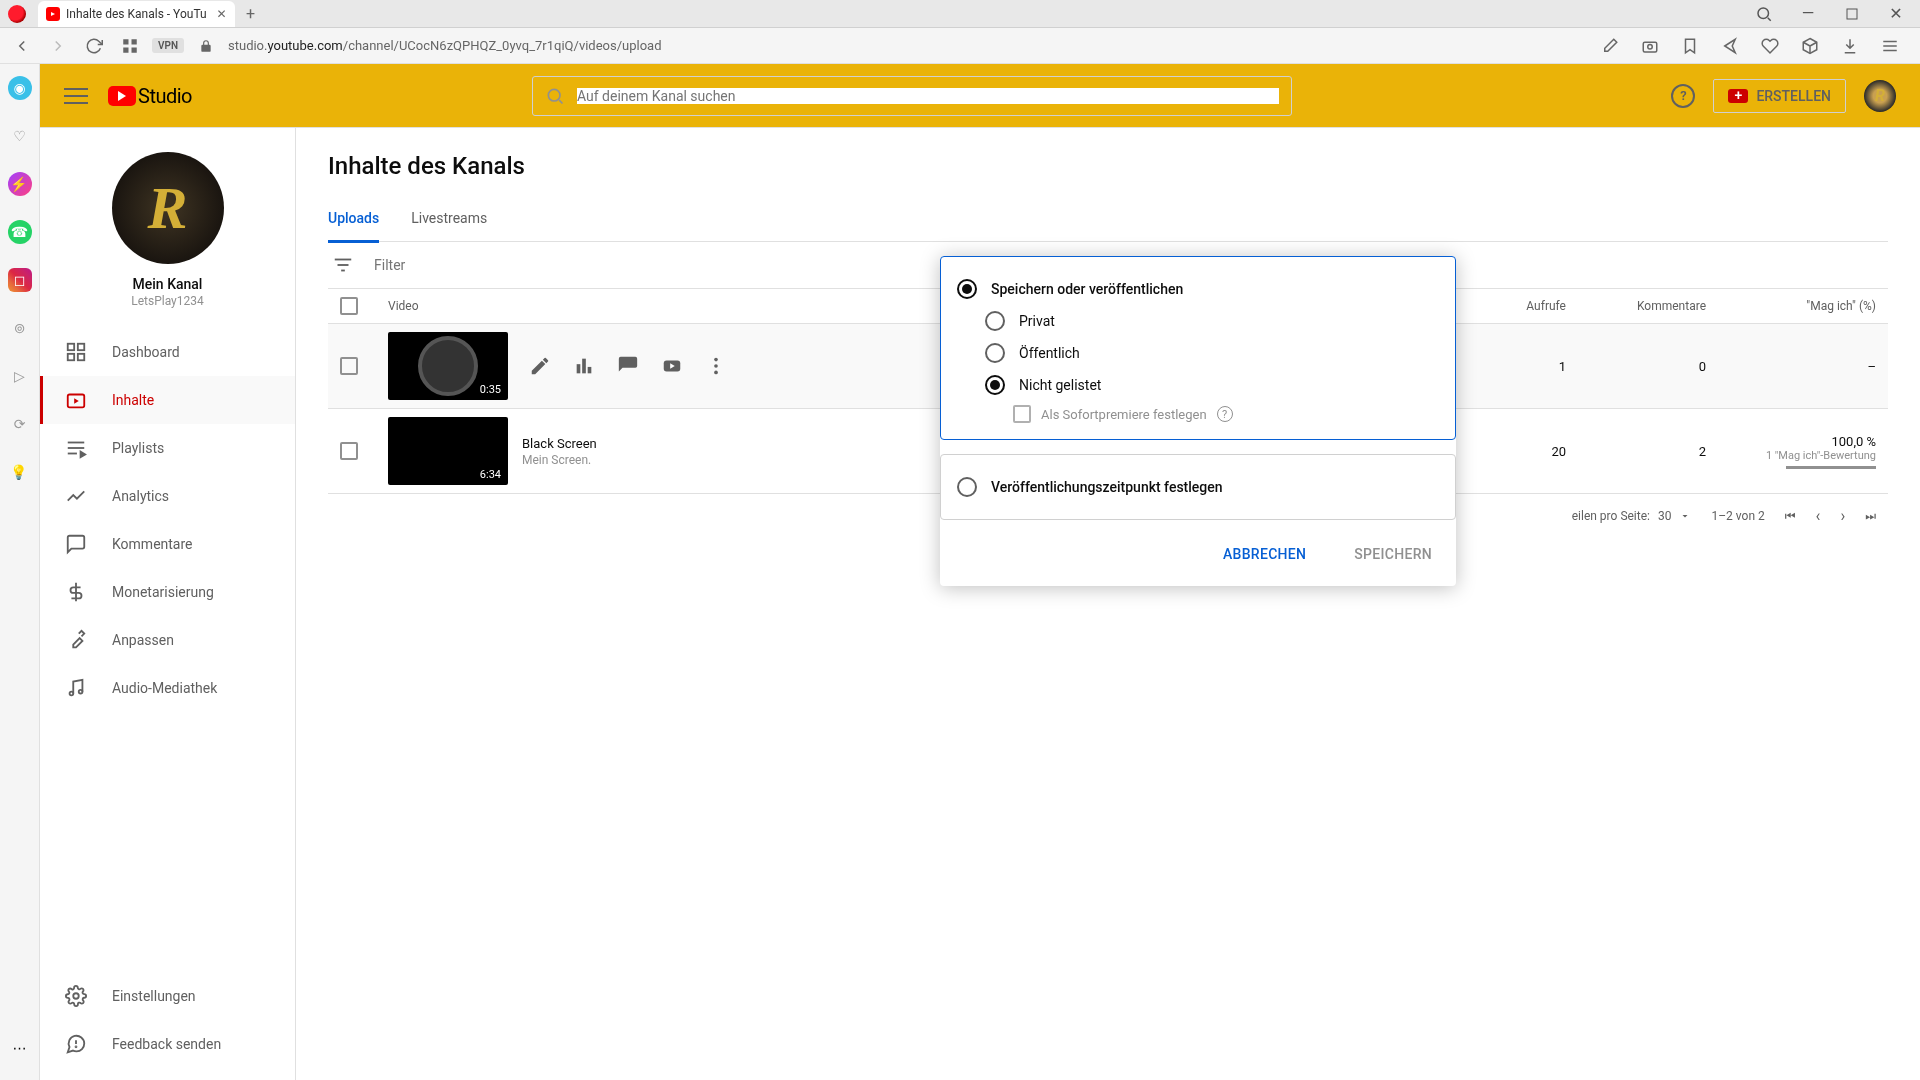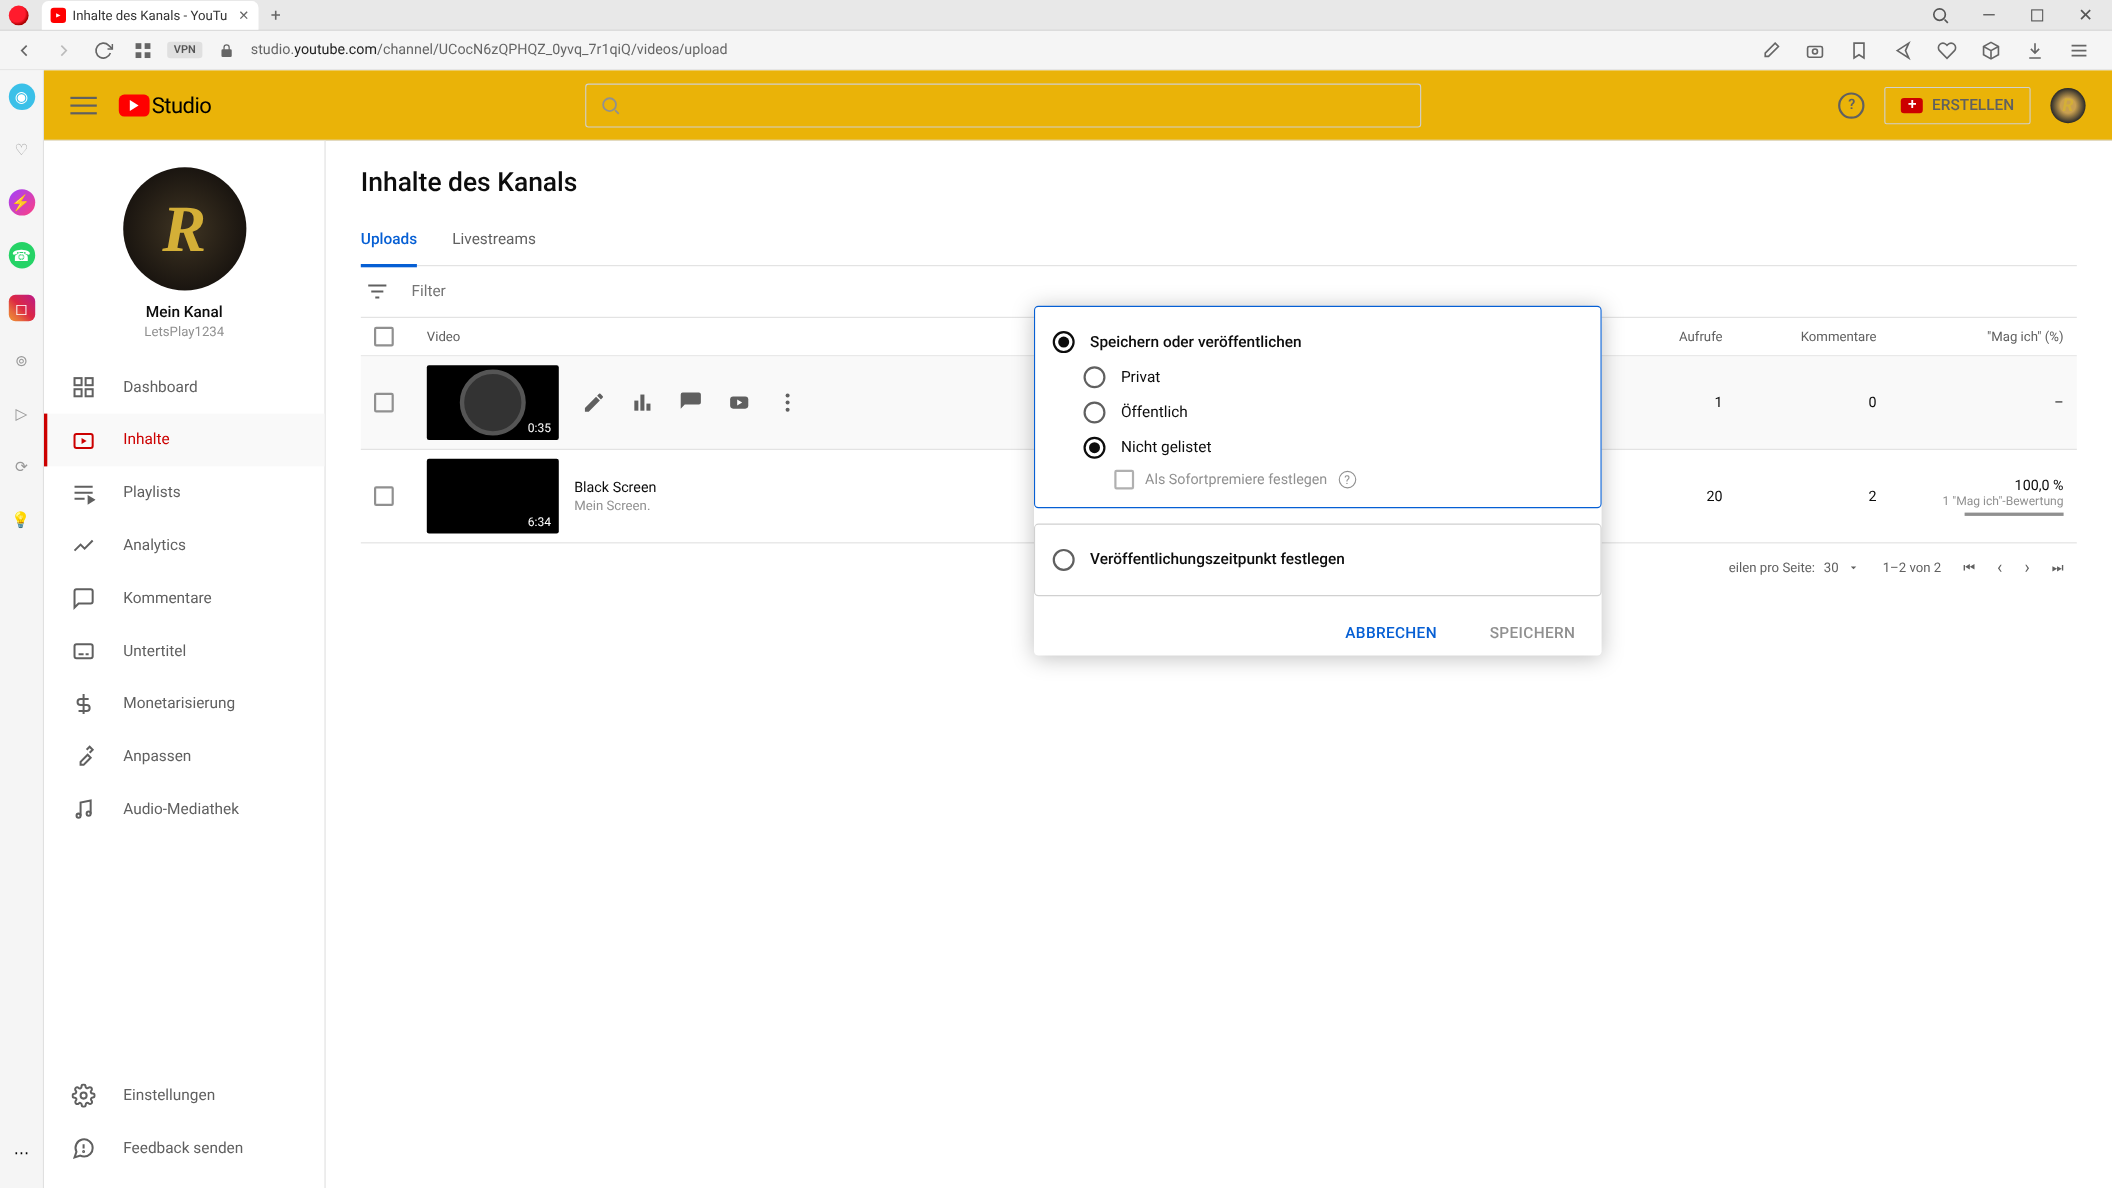--- a/index.html
+++ b/index.html
@@ -84,21 +84,21 @@
 .video-meta { margin-left: 14px; }
 .video-title { font-size: 13px; color: #0d0d0d; }
 .video-desc { font-size: 12px; color: #909090; margin-top: 2px; }
 .row-actions { display: flex; gap: 20px; color: #606060; margin-left: 20px; }
 .row-action { width: 24px; height: 24px; display: flex; align-items: center; justify-content: center; cursor: pointer; }
 
 .pagination { display: flex; align-items: center; justify-content: flex-end; gap: 20px; padding: 12px; font-size: 12px; color: #606060; }
 .page-size { display: flex; align-items: center; gap: 8px; }
 
 
-.vis-popup { position: absolute; left: 940px; top: 278px; width: 516px; background: #fff; border-radius: 4px; box-shadow: 0 2px 20px rgba(0,0,0,0.25); }
+.vis-popup { position: absolute; left: 940px; top: 256px; width: 516px; background: #fff; border-radius: 4px; box-shadow: 0 2px 20px rgba(0,0,0,0.25); padding-bottom: 12px; }
 .vis-box { border: 1px solid #065fd4; border-radius: 4px; margin: 0; padding: 16px; }
 .radio-row { display: flex; align-items: center; gap: 14px; padding: 6px 0; cursor: pointer; }
 .radio-row.sub { padding-left: 28px; }
 .radio { width: 20px; height: 20px; border: 2px solid #606060; border-radius: 50%; display: flex; align-items: center; justify-content: center; }
 .radio.checked { border-color: #065fd4; }
 .radio.checked::after { content: ''; width: 10px; height: 10px; background: #065fd4; border-radius: 50%; }
 .radio.dark.checked { border-color: #0d0d0d; }
 .radio.dark.checked::after { background: #0d0d0d; }
 .radio-label { font-size: 14px; color: #0d0d0d; }
 .radio-label.bold { font-weight: 500; }
@@ -244,20 +244,21 @@
   <div class="yt-logo">
     <div class="yt-red"></div>
     <span style="font-weight:400;letter-spacing:-0.5px">Studio</span>
   </div>
   <div class="search-wrap">
     <div class="search-box">
       <svg width="20" height="20" viewBox="0 0 24 24" fill="none" stroke="#909090" stroke-width="2">
           <circle cx="11" cy="11" r="7"></circle>
           <line x1="21" y1="21" x2="17" y2="17"></line>
         </svg>
+      <input type="text" placeholder="Auf deinem Kanal suchen" style="">
     </div>
   </div>
   <div class="header-right">
     <div class="help-icon">?</div>
     <div class="create-btn">
       <div class="create-icon"></div>
       <span>ERSTELLEN</span>
     </div>
     <div class="avatar">
         <span>R</span>
@@ -311,30 +312,20 @@
       </span>
     <span>Analytics</span>
   </div>
   <div class="nav-item">
     <span class="nav-icon">
         <svg width="22" height="22" viewBox="0 0 24 24" fill="none" stroke="currentColor" stroke-width="2">
           <path d="M21 15a2 2 0 0 1-2 2H7l-4 4V5a2 2 0 0 1 2-2h14a2 2 0 0 1 2 2z"></path>
         </svg>
       </span>
     <span>Kommentare</span>
-  </div>
-  <div class="nav-item">
-    <span class="nav-icon">
-        <svg width="22" height="22" viewBox="0 0 24 24" fill="none" stroke="currentColor" stroke-width="2">
-          <rect x="3" y="5" width="18" height="14" rx="2"></rect>
-          <line x1="7" y1="15" x2="12" y2="15"></line>
-          <line x1="14" y1="15" x2="17" y2="15"></line>
-        </svg>
-      </span>
-    <span>Untertitel</span>
   </div>
   <div class="nav-item">
     <span class="nav-icon">
         <svg width="22" height="22" viewBox="0 0 24 24" fill="none" stroke="currentColor" stroke-width="2">
           <line x1="12" y1="2" x2="12" y2="22"></line>
           <path d="M17 7H9a3 3 0 0 0 0 6h6a3 3 0 0 1 0 6H7"></path>
         </svg>
       </span>
     <span>Monetarisierung</span>
   </div>

